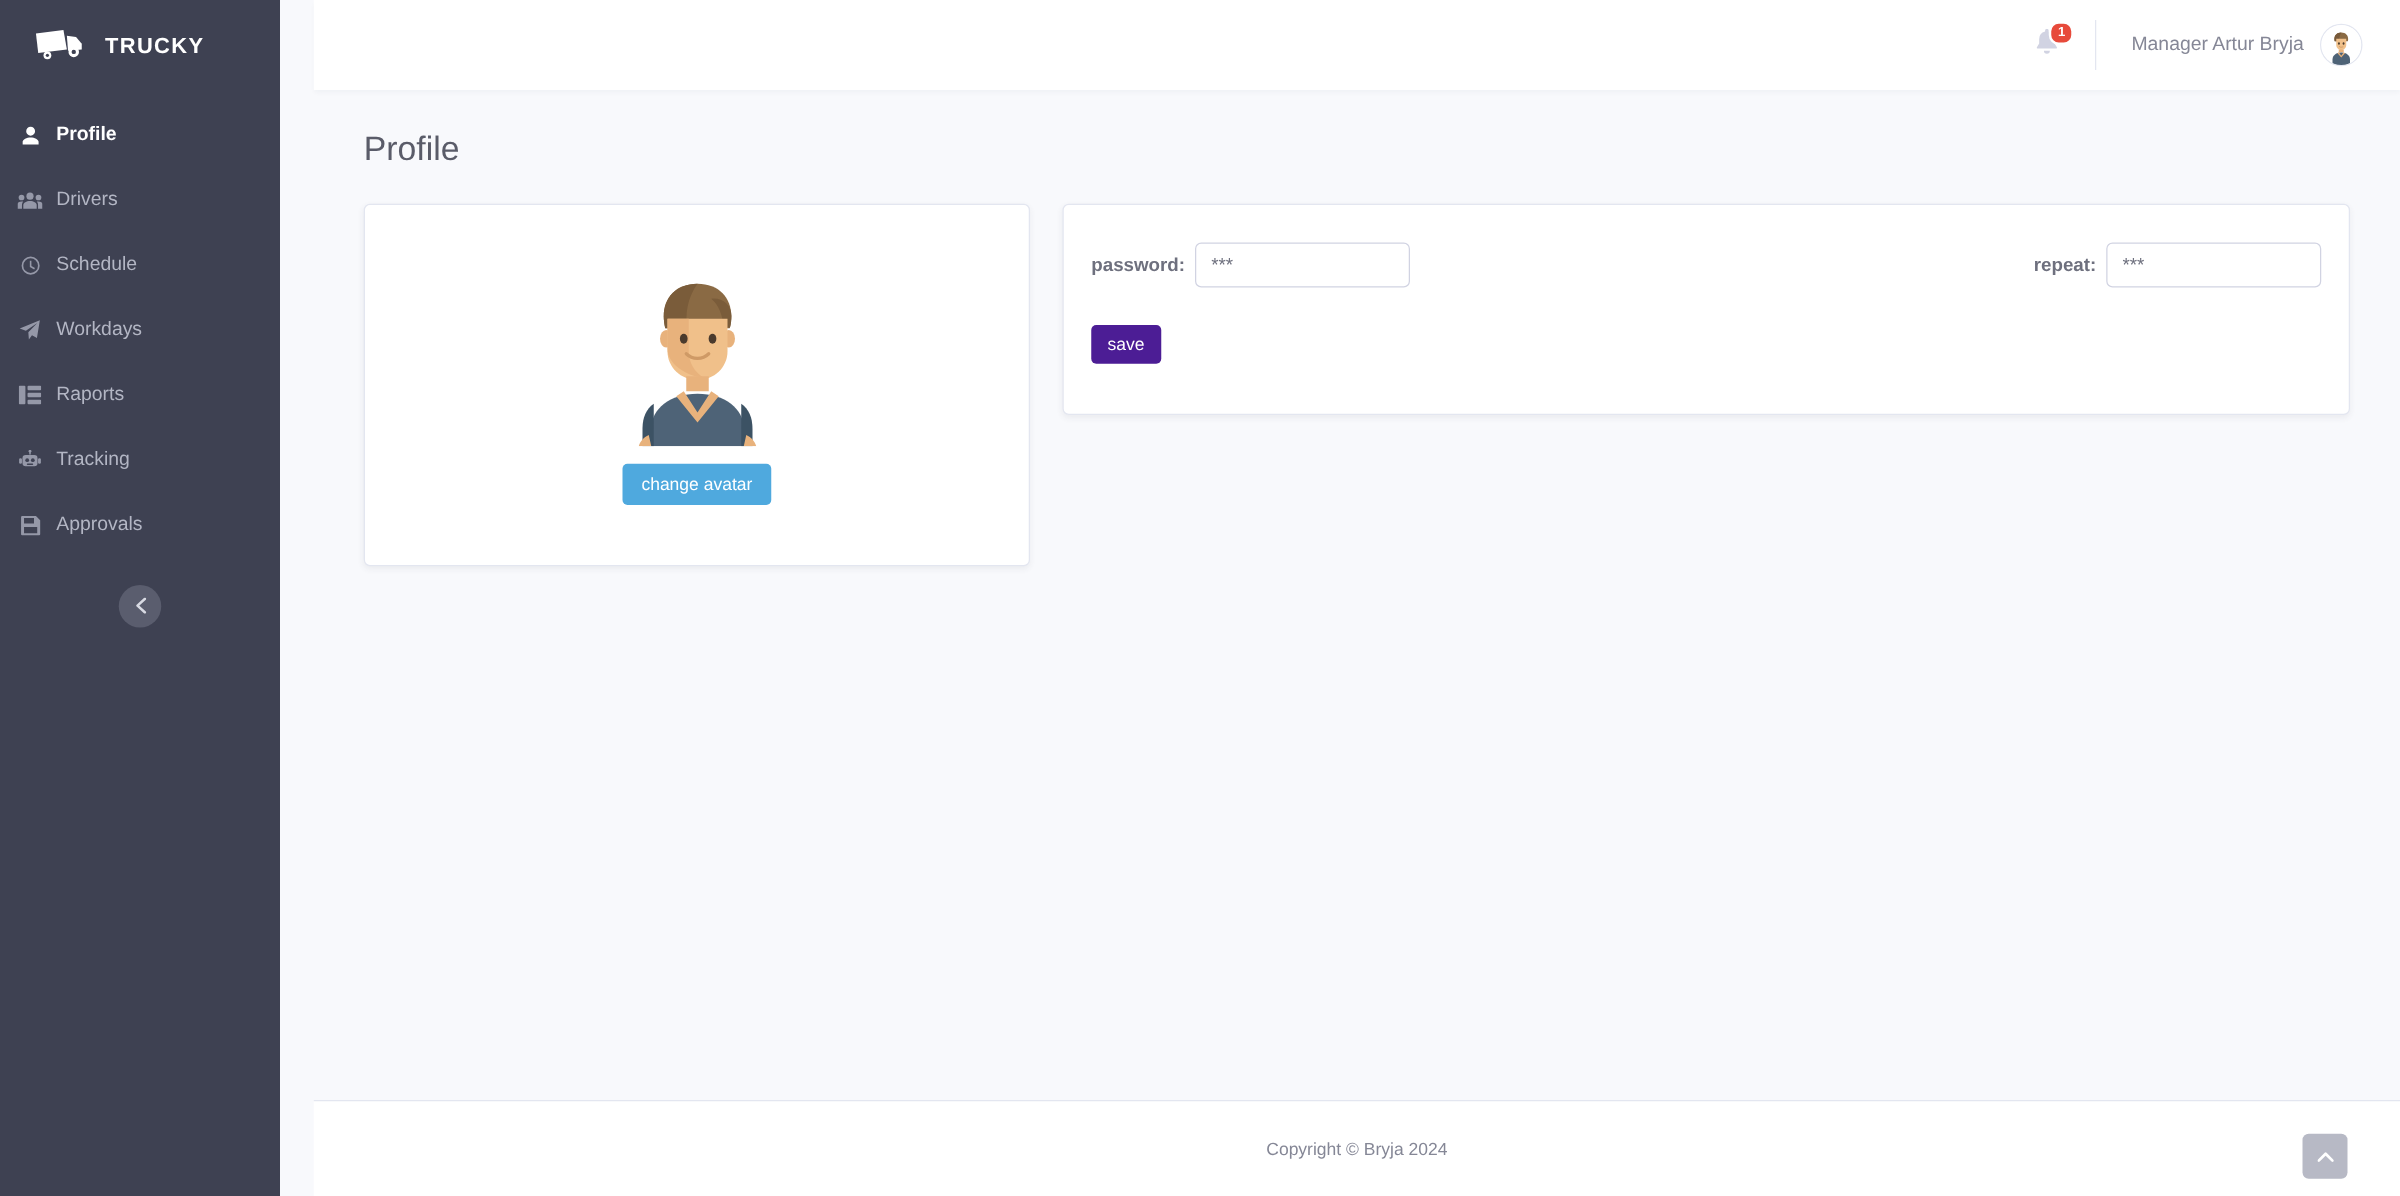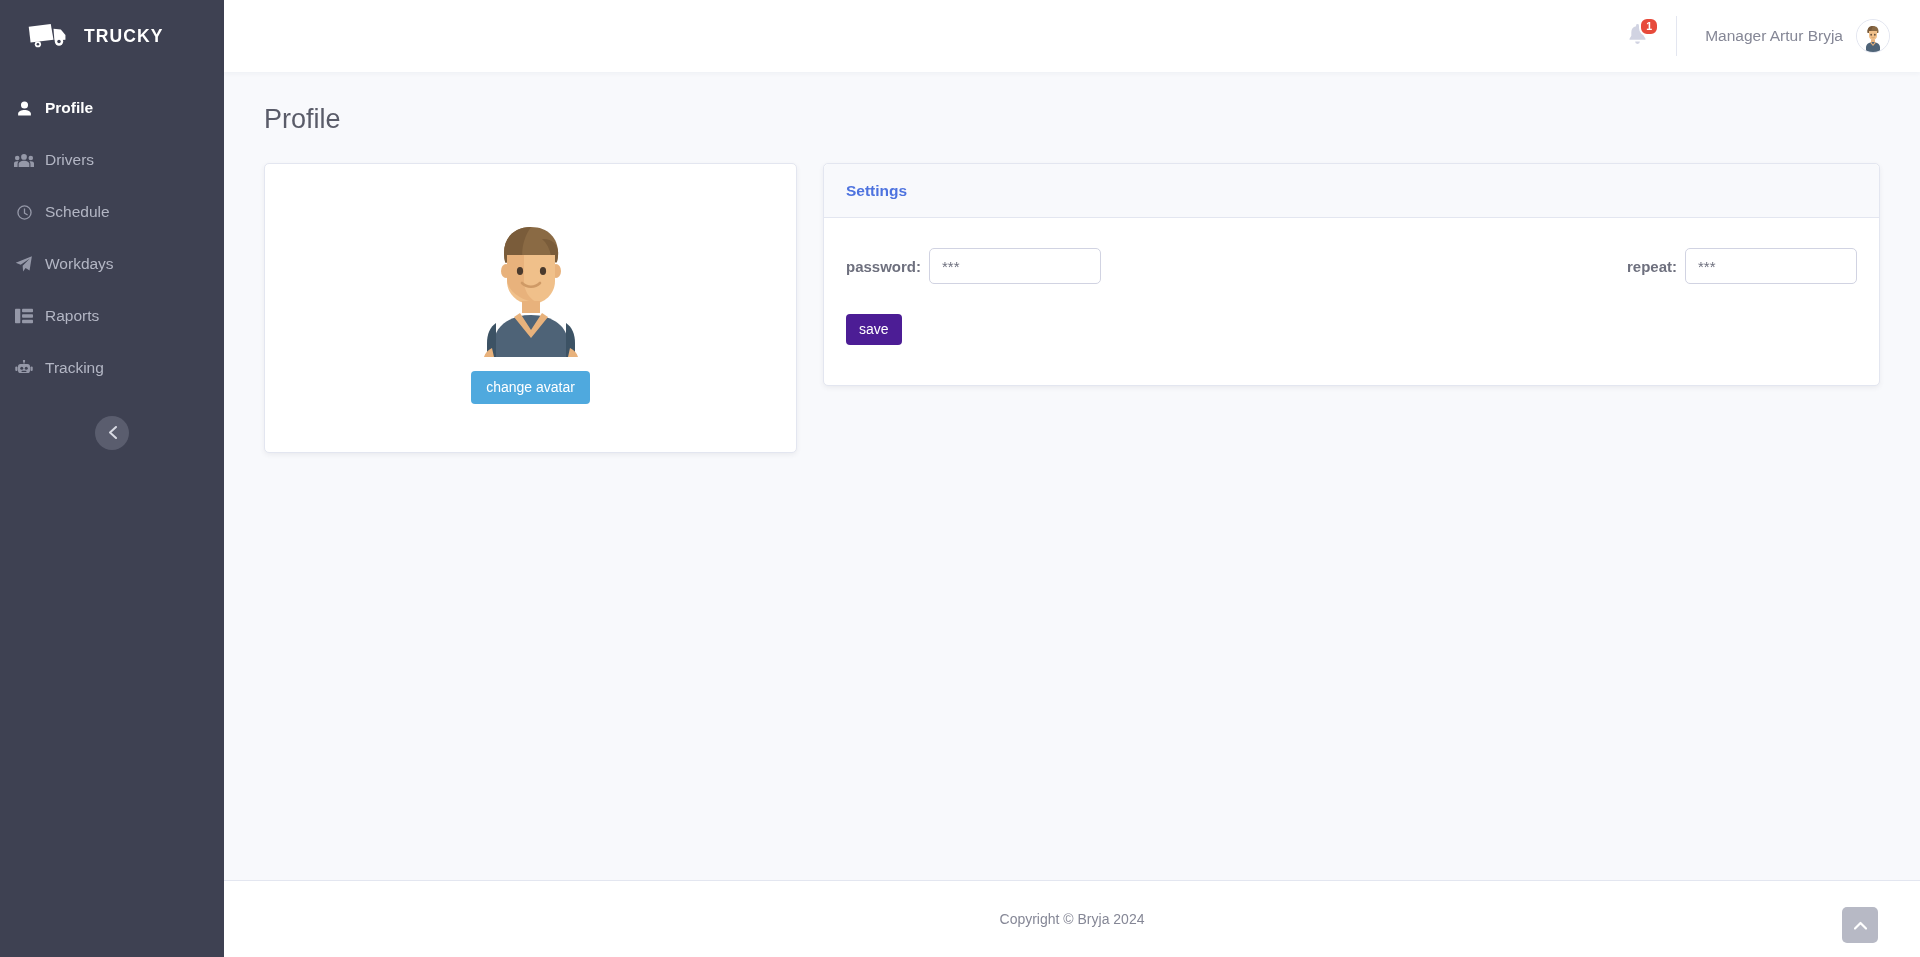--- a/index.html
+++ b/index.html
@@ -2,21 +2,21 @@
 <html><head>
 <meta charset="utf-8">
 <style>
   * { box-sizing: border-box; margin: 0; padding: 0; }
   html, body {
     width: 1920px; height: 957px;
     font-family: "Liberation Sans", sans-serif;
     overflow: hidden;
     background: #f8f9fc;
   }
-  #app { display: flex; width: 1920px; height: 872px; position: relative; }
+  #app { display: flex; width: 1920px; height: 872px; position: relative; gap: 27px; }
 
   
   .sidebar {
     width: 224px; min-width: 224px; height: 957px;
     background: #3e4152;
     display: flex; flex-direction: column;
     padding-top: 0;
   }
   .brand {
     display: flex; align-items: center; gap: 14px;
@@ -292,20 +292,30 @@
               <rect x="8.6" y="14" width="6.8" height="1.6" rx=".8" fill="#3e4152"></rect>
               <rect x="11.2" y="0.6" width="1.6" height="4" rx=".8"></rect>
               <circle cx="12" cy="0.9" r="1.5"></circle>
               <rect x="0.4" y="8.4" width="3" height="6" rx="1.4"></rect>
               <rect x="20.6" y="8.4" width="3" height="6" rx="1.4"></rect>
             </svg>
         </span>
         <span>Tracking</span>
       </a>
 
+      <a class="nav-item">
+        <span class="ico">
+          <svg width="17" height="17" viewBox="0 0 20 20">
+              <path d="M2 1h13l4 4v13a1 1 0 0 1-1 1H2a1 1 0 0 1-1-1V2a1 1 0 0 1 1-1zm1.8 1.8v5.1h9.4V2.8zm0 8.6v5.8h12.4v-5.8z"></path>
+              <rect x="5" y="12.4" width="6" height="1.3" fill="#3e4152"></rect>
+              <rect x="5" y="14.4" width="8" height="1.3" fill="#3e4152"></rect>
+            </svg>
+        </span>
+        <span>Approvals</span>
+      </a>
 
     </nav>
 
     <div class="collapse-wrap">
       <button class="collapse-btn">
         <span>
           <svg width="9" height="13" viewBox="0 0 9 13">
               <path d="M8 1 2 6.5 8 12" stroke="#d8dae3" stroke-width="2" fill="none" stroke-linecap="round" stroke-linejoin="round"></path>
             </svg>
         </span>
@@ -370,23 +380,20 @@
               <path d="M20 104c-6 4-9 11-9 20v14h9z" fill="#3c5264"></path>
               <path d="M90 104c6 4 9 11 9 20v14h-9z" fill="#3c5264"></path>
               <path d="M44 94 55 111l11-17 6 4-17 21-17-21z" fill="#e8b27c"></path>
               <path d="M16 129c-4 2-7 5-8 9h10zM94 129c4 2 7 5 8 9H92z" fill="#e8b27c"></path>
             </svg>
           </span>
           <button class="change-avatar-btn">change avatar</button>
         </section>
 
         <section class="card settings-card">
-          <div class="card-header">
-            <span class="card-header-title">Settings</span>
-          </div>
           <div class="card-body">
             <div class="form-grid">
 
 
 
               <div class="field">
                 <label class="field-label">password:</label>
                 <input class="field-input w-pass" type="text" value="***" style="">
               </div>
 

